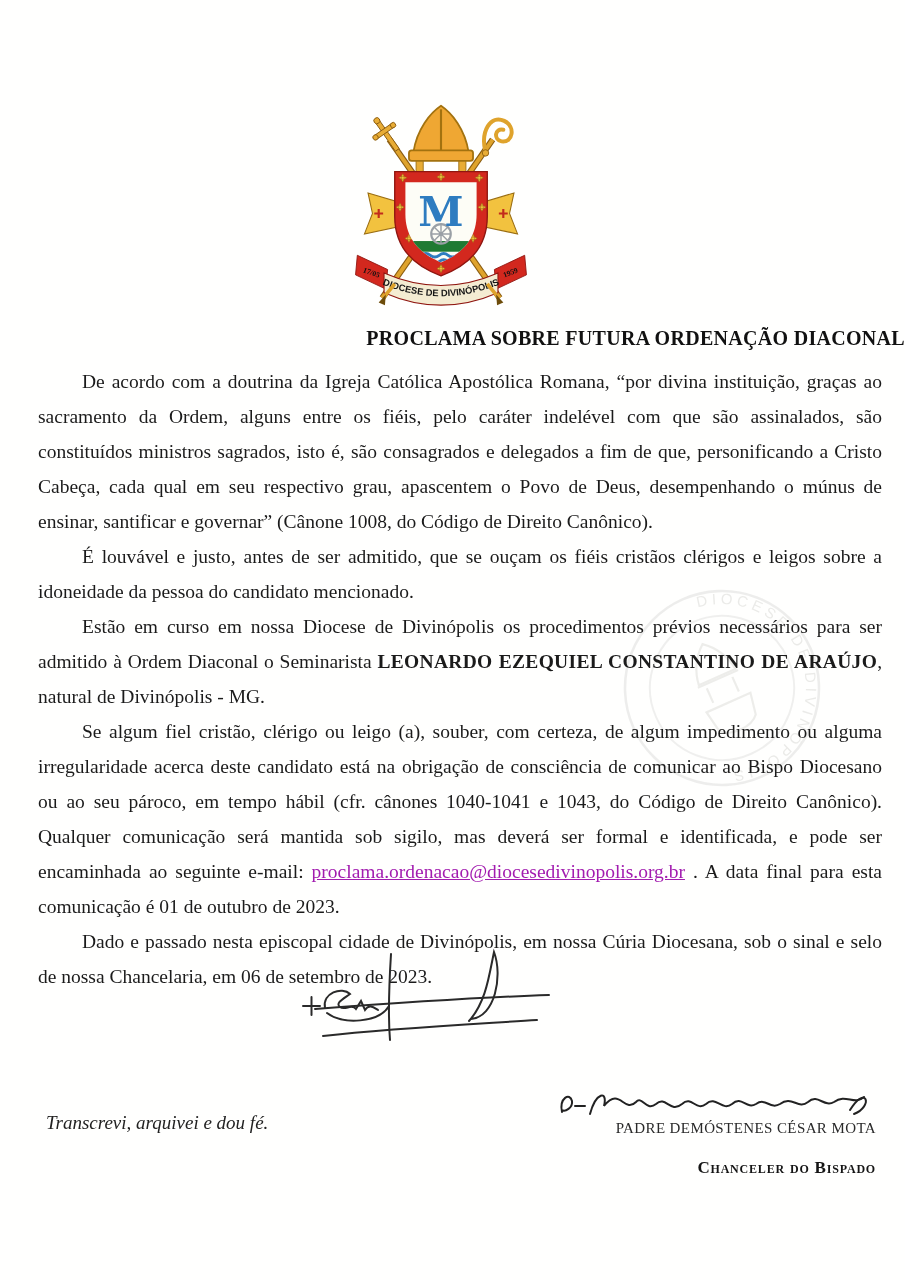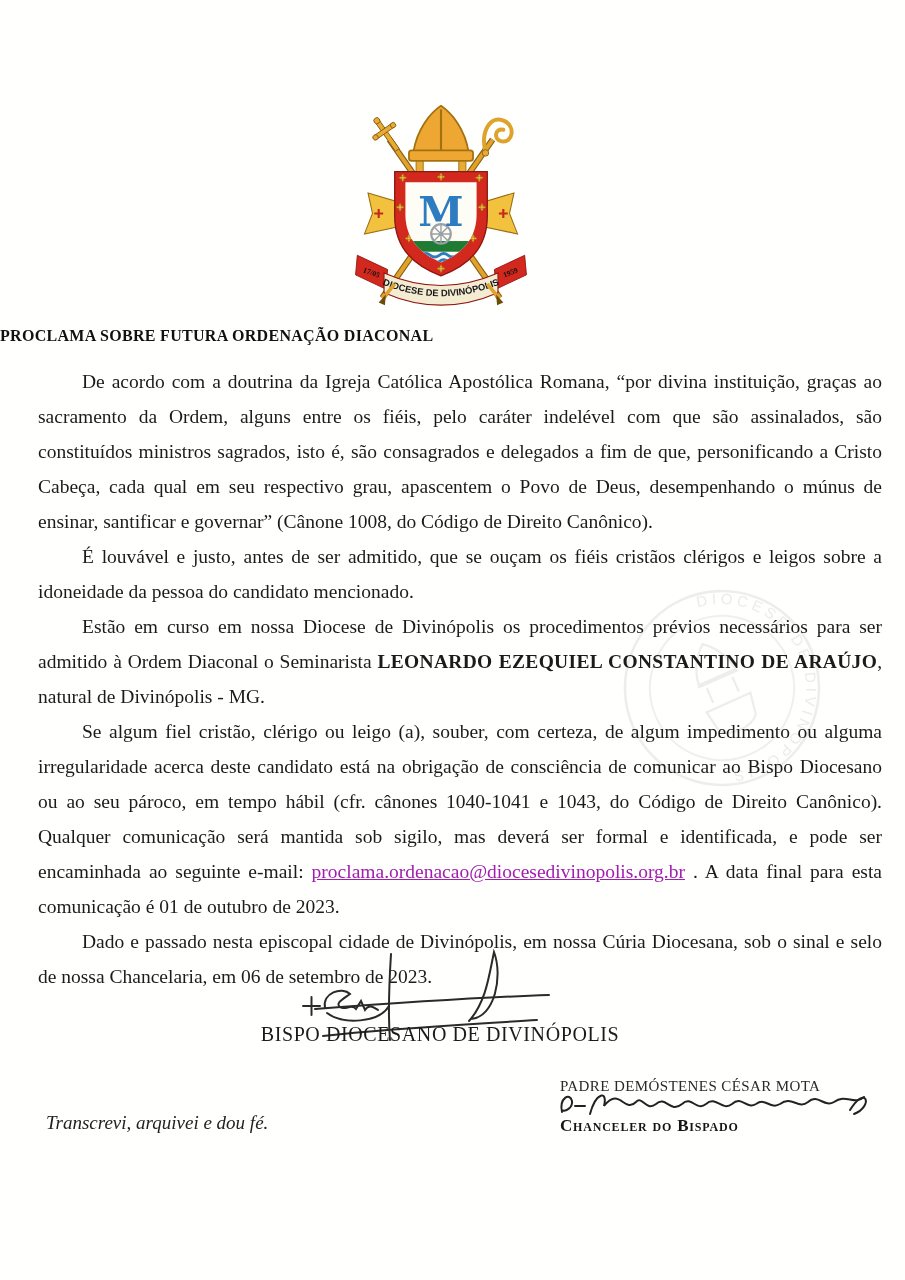--- a/index.html
+++ b/index.html
@@ -7,38 +7,38 @@
     position:relative;width:905px;height:1280px;background:#fffffe;
     font-family:"Liberation Serif", serif;color:#1c1c1c;overflow:hidden;
   }
   
   .crest{position:absolute;left:352px;top:100px;width:178px;height:210px;}
   
   .watermark{position:absolute;left:612px;top:578px;width:220px;height:220px;opacity:.5;pointer-events:none;}
   
   .title{
     position:absolute;left:0;top:327px;width:100%;margin:0;
-    text-align:left;font-size:16px;font-weight:bold;letter-spacing:.3px;color:#111;
+    text-align:right;font-size:20px;font-weight:bold;letter-spacing:.3px;color:#111;
   }
   
   .body-text{position:absolute;left:38px;top:364px;width:844px;}
   .body-text p{
     margin:0;font-size:19.5px;line-height:35px;text-align:justify;text-indent:44px;color:#1b1b1b;
   }
   .body-text strong{letter-spacing:.3px;}
   .email{color:#a21caf;text-decoration:underline;}
   
   .bishop-sig{position:absolute;left:285px;top:946px;width:290px;height:102px;}
   .bishop-block{position:absolute;left:0;top:1020px;width:880px;text-align:center;}
   .bishop-name{font-size:21px;font-weight:bold;letter-spacing:.6px;color:#161616;}
   .bishop-title{font-size:20px;letter-spacing:.6px;margin-top:3px;color:#1b1b1b;}
   
   .notary{position:absolute;left:46px;top:1112px;font-style:italic;font-size:19px;color:#222;}
   .chanc-sig{position:absolute;left:552px;top:1078px;width:330px;height:52px;}
-  .chanc-block{position:absolute;left:560px;top:1078px;width:316px;text-align:left;}
+  .chanc-block{position:absolute;left:560px;top:1120px;width:316px;text-align:right;}
   .chanc-name{font-size:15px;letter-spacing:.4px;color:#2a2a2a;}
   .chanc-title{font-size:17px;font-weight:bold;font-variant:small-caps;letter-spacing:.8px;margin-top:21px;color:#151515;}
   
   .footer{
     position:absolute;right:78px;top:1198px;font-size:18px;font-weight:bold;
     font-variant:small-caps;letter-spacing:.4px;color:#1d1d1d;white-space:pre;
   }
 </style>
 </head>
 <body>
@@ -169,21 +169,20 @@
       <path d="M40,62 C37,47 57,40 65,48 C58,53 50,57 55,61 C60,65 67,57 71,63 L76,55 L80,64 C84,58 88,61 93,64"></path>
       <path d="M42,67 C58,79 94,77 104,60"></path>
       <path d="M30,63 C110,57 200,51 264,49"></path>
       <path d="M106,8 C104,40 103,70 105,94"></path>
       <path d="M186,73 C210,71 218,30 209,6 C204,30 201,56 184,75"></path>
       <path d="M38,90 C110,82 192,78 252,74"></path>
     </g>
   </svg>
 
   <div class="bishop-block">
-    <div class="bishop-title">BISPO DIOCESANO DE DIVINÓPOLIS</div>
   </div>
 
   <div class="notary">Transcrevi, arquivei e dou fé.</div>
 
   <svg class="chanc-sig" viewBox="0 0 330 52">
     <g fill="none" stroke="#222" stroke-width="2" stroke-linecap="round">
       <path d="M10,34 C7,20 18,14 20,23 C21,30 13,34 10,32 M23,28 h10"></path>
       <path d="M38,36 C44,14 56,12 52,28 C68,8 72,36 84,24 C90,17 94,34 104,26 C114,17 118,36 130,26 C140,17 144,34 154,26 C164,17 170,34 180,26 C190,17 194,32 204,26 C214,19 218,32 228,26 C240,17 246,32 256,24 C266,15 272,30 282,24 C294,15 302,28 312,19"></path>
       <path d="M298,32 C314,6 322,28 302,36"></path>
     </g>

